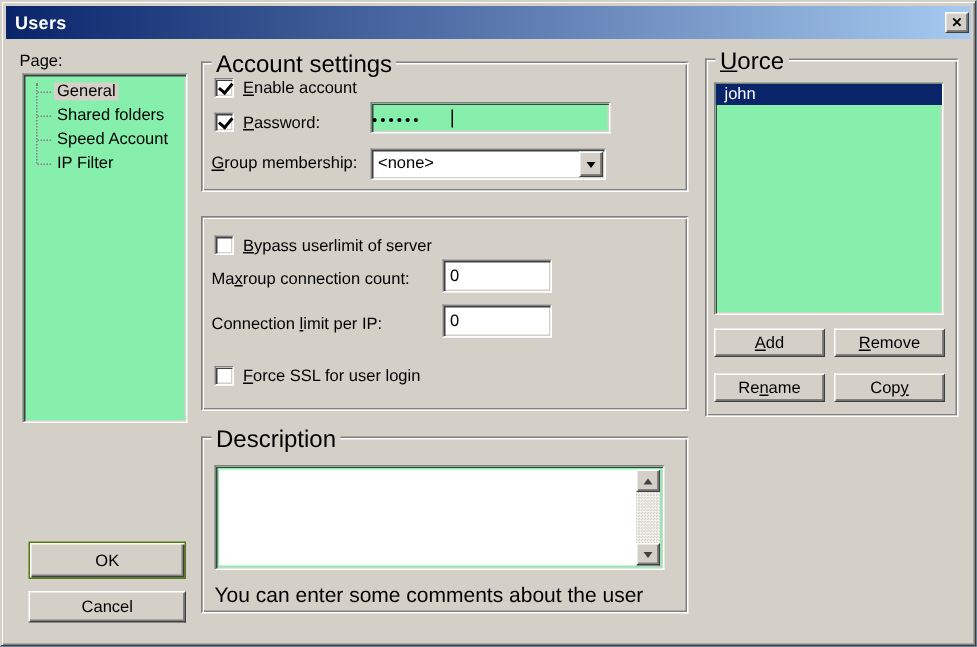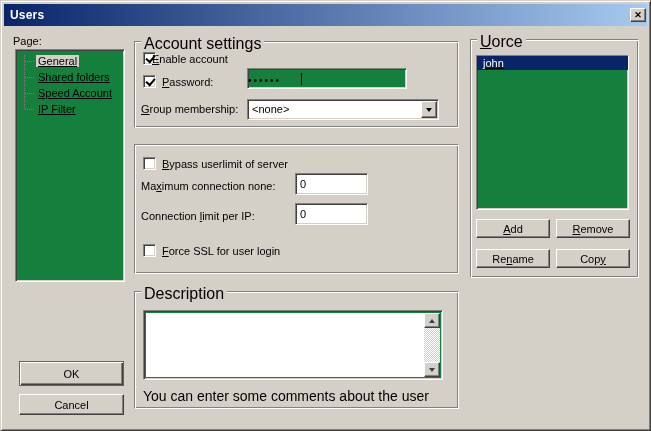--- a/index.html
+++ b/index.html
@@ -29,24 +29,23 @@
     box-shadow: inset -1px -1px 0 #808080;
     display:flex; align-items:center; justify-content:center;
     cursor:default; user-select:none;
   }
   .close-btn{
     position:absolute; left:629px; top:7px; width:16px; height:14px;
     font-size:9px; font-weight:bold; line-height:1;
   }
   
   .sunken{
-    background:#15803d;
+    background:#86efac;
     border:1px solid; border-color:#808080 #fff #fff #808080;
     box-shadow: inset 1px 1px 0 #404040, inset -1px -1px 0 #d4d0c8;
-    text-decoration: underline;
   }
   .groupbox{
     position:absolute;
     border:1px solid; border-color:#808080 #fff #fff #808080;
     box-shadow: inset 1px 1px 0 #fff, inset -1px -1px 0 #808080;
   }
   .group-title{
     position:absolute; top:-7px; left:6px;
     background:#d4d0c8; padding:0 3px; font-size:16px; white-space:nowrap;
   }
@@ -143,46 +142,46 @@
     </div>
   </div>
 
   <div class="btn btn-default" style="left:18px; top:360px; width:105px; height:25px;">OK</div>
   <div class="btn btn3d" style="left:18px; top:393px; width:105px; height:21px;">Cancel</div>
 
   <div class="groupbox" style="left:133px; top:40px; width:325px; height:87px;">
     <span class="group-title">Account settings</span>
 
     <span class="checkbox checked" style="left:8px; top:10px;"></span>
-    <span class="lbl" style="left:17px; top:11px;"><span></span><span class="accel">E</span><span>nable account</span></span>
+    <span class="lbl" style="left:27px; top:11px;"><span></span><span class="accel">E</span><span>nable account</span></span>
 
     <span class="checkbox checked" style="left:8px; top:33px;"></span>
     <span class="lbl" style="left:27px; top:34px;"><span></span><span class="accel">P</span><span>assword:</span></span>
 
     <span class="pw-wrap sunken" style="left:112px; top:26px; width:160px; height:21px;">
       <input style="border: none; box-shadow: none; background: transparent;" value="••••••">
       <span class="caret"></span>
     </span>
 
     <span class="lbl" style="left:6px; top:61px;"><span></span><span class="accel">G</span><span>roup membership:</span></span>
 
-    <div class="combo" style="left:112px; top:57px; width:192px; height:21px;">
+    <div class="combo" style="left:112px; top:57px; width:157px; height:21px;">
       <span class="combo-text">&lt;none&gt;</span>
       <span class="btn3d combo-btn">
         <span class="tri-down"></span>
       </span>
     </div>
   </div>
 
   <div class="groupbox" style="left:133px; top:143px; width:325px; height:130px;">
 
     <span class="checkbox" style="left:8px; top:12px;"></span>
     <span class="lbl" style="left:27px; top:13px;"><span></span><span class="accel">B</span><span>ypass userlimit of server</span></span>
 
-    <span class="lbl" style="left:6px; top:35px;"><span>Ma</span><span class="accel">x</span><span>imum connection none:</span></span>
+    <span class="lbl" style="left:6px; top:35px;"><span>Ma</span><span class="accel">x</span><span>roup connection count:</span></span>
     <input class="field" style="left: 160px; top: 28px; width: 73px; height: 22px;" value="0">
 
     <span class="lbl" style="left:6px; top:65px;"><span>Connection </span><span class="accel">l</span><span>imit per IP:</span></span>
     <input class="field" style="left: 160px; top: 58px; width: 73px; height: 22px;" value="0">
 
     <span class="checkbox" style="left:8px; top:99px;"></span>
     <span class="lbl" style="left:27px; top:100px;"><span></span><span class="accel">F</span><span>orce SSL for user login</span></span>
   </div>
 
   <div class="groupbox" style="left:133px; top:290px; width:325px; height:118px;">

